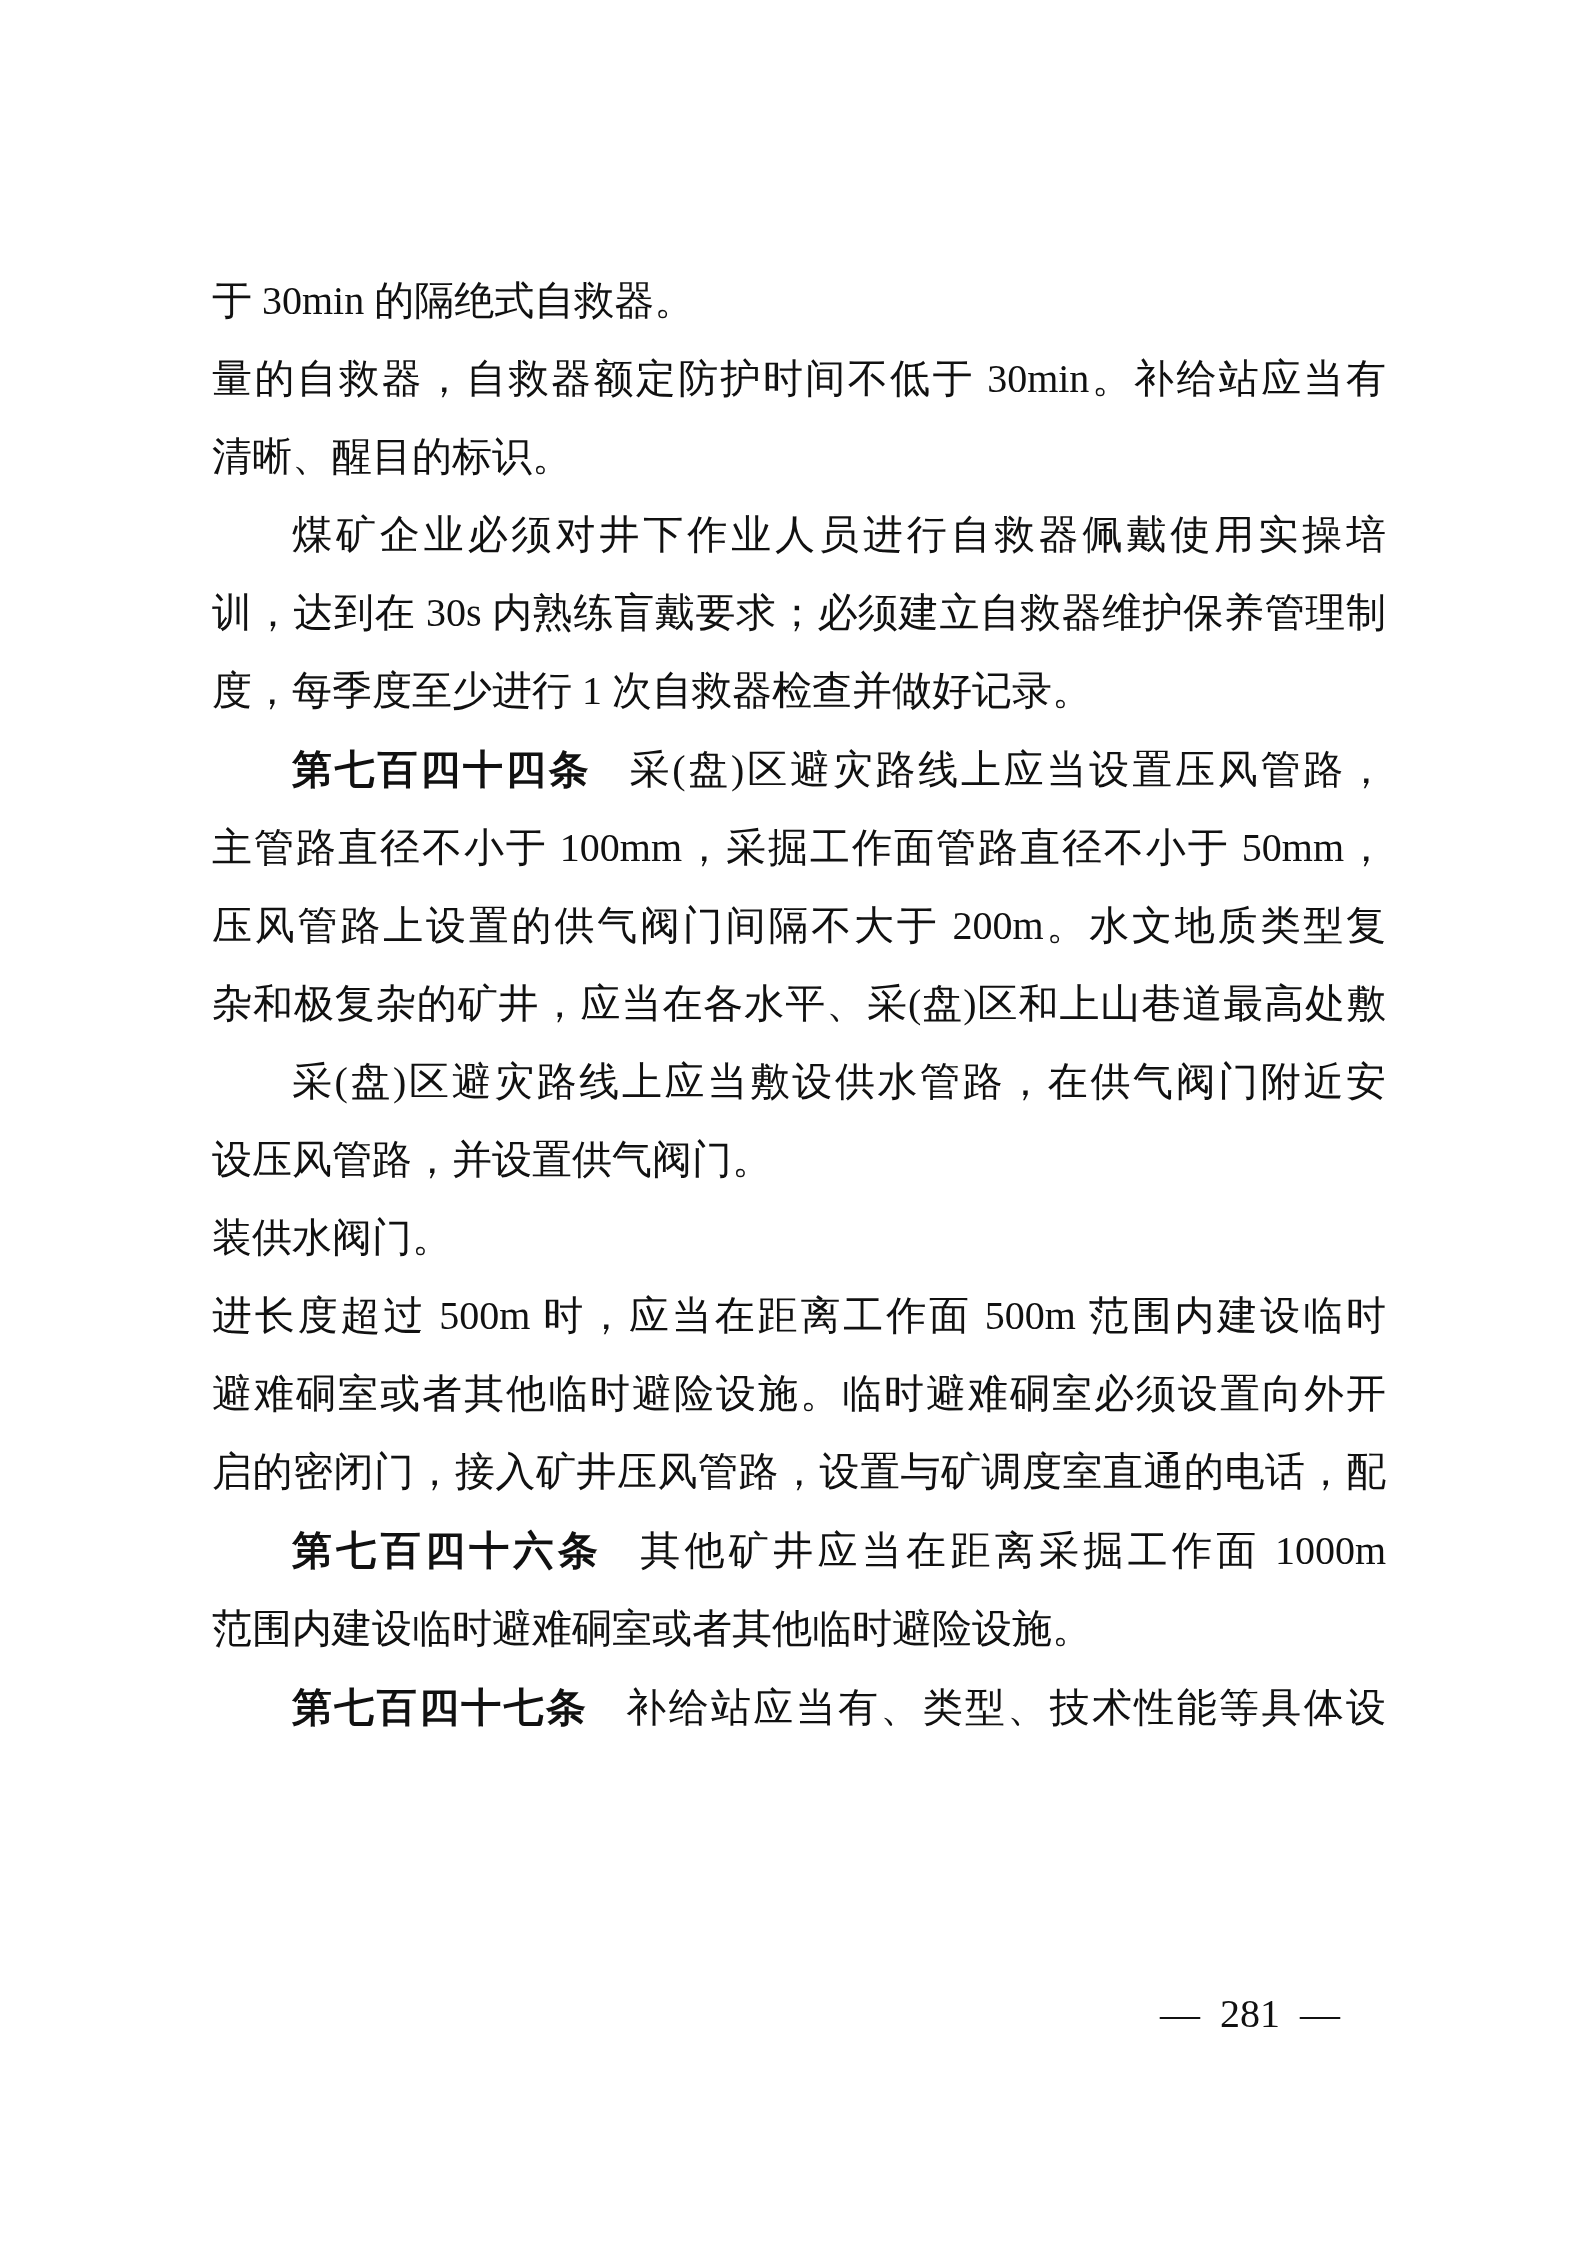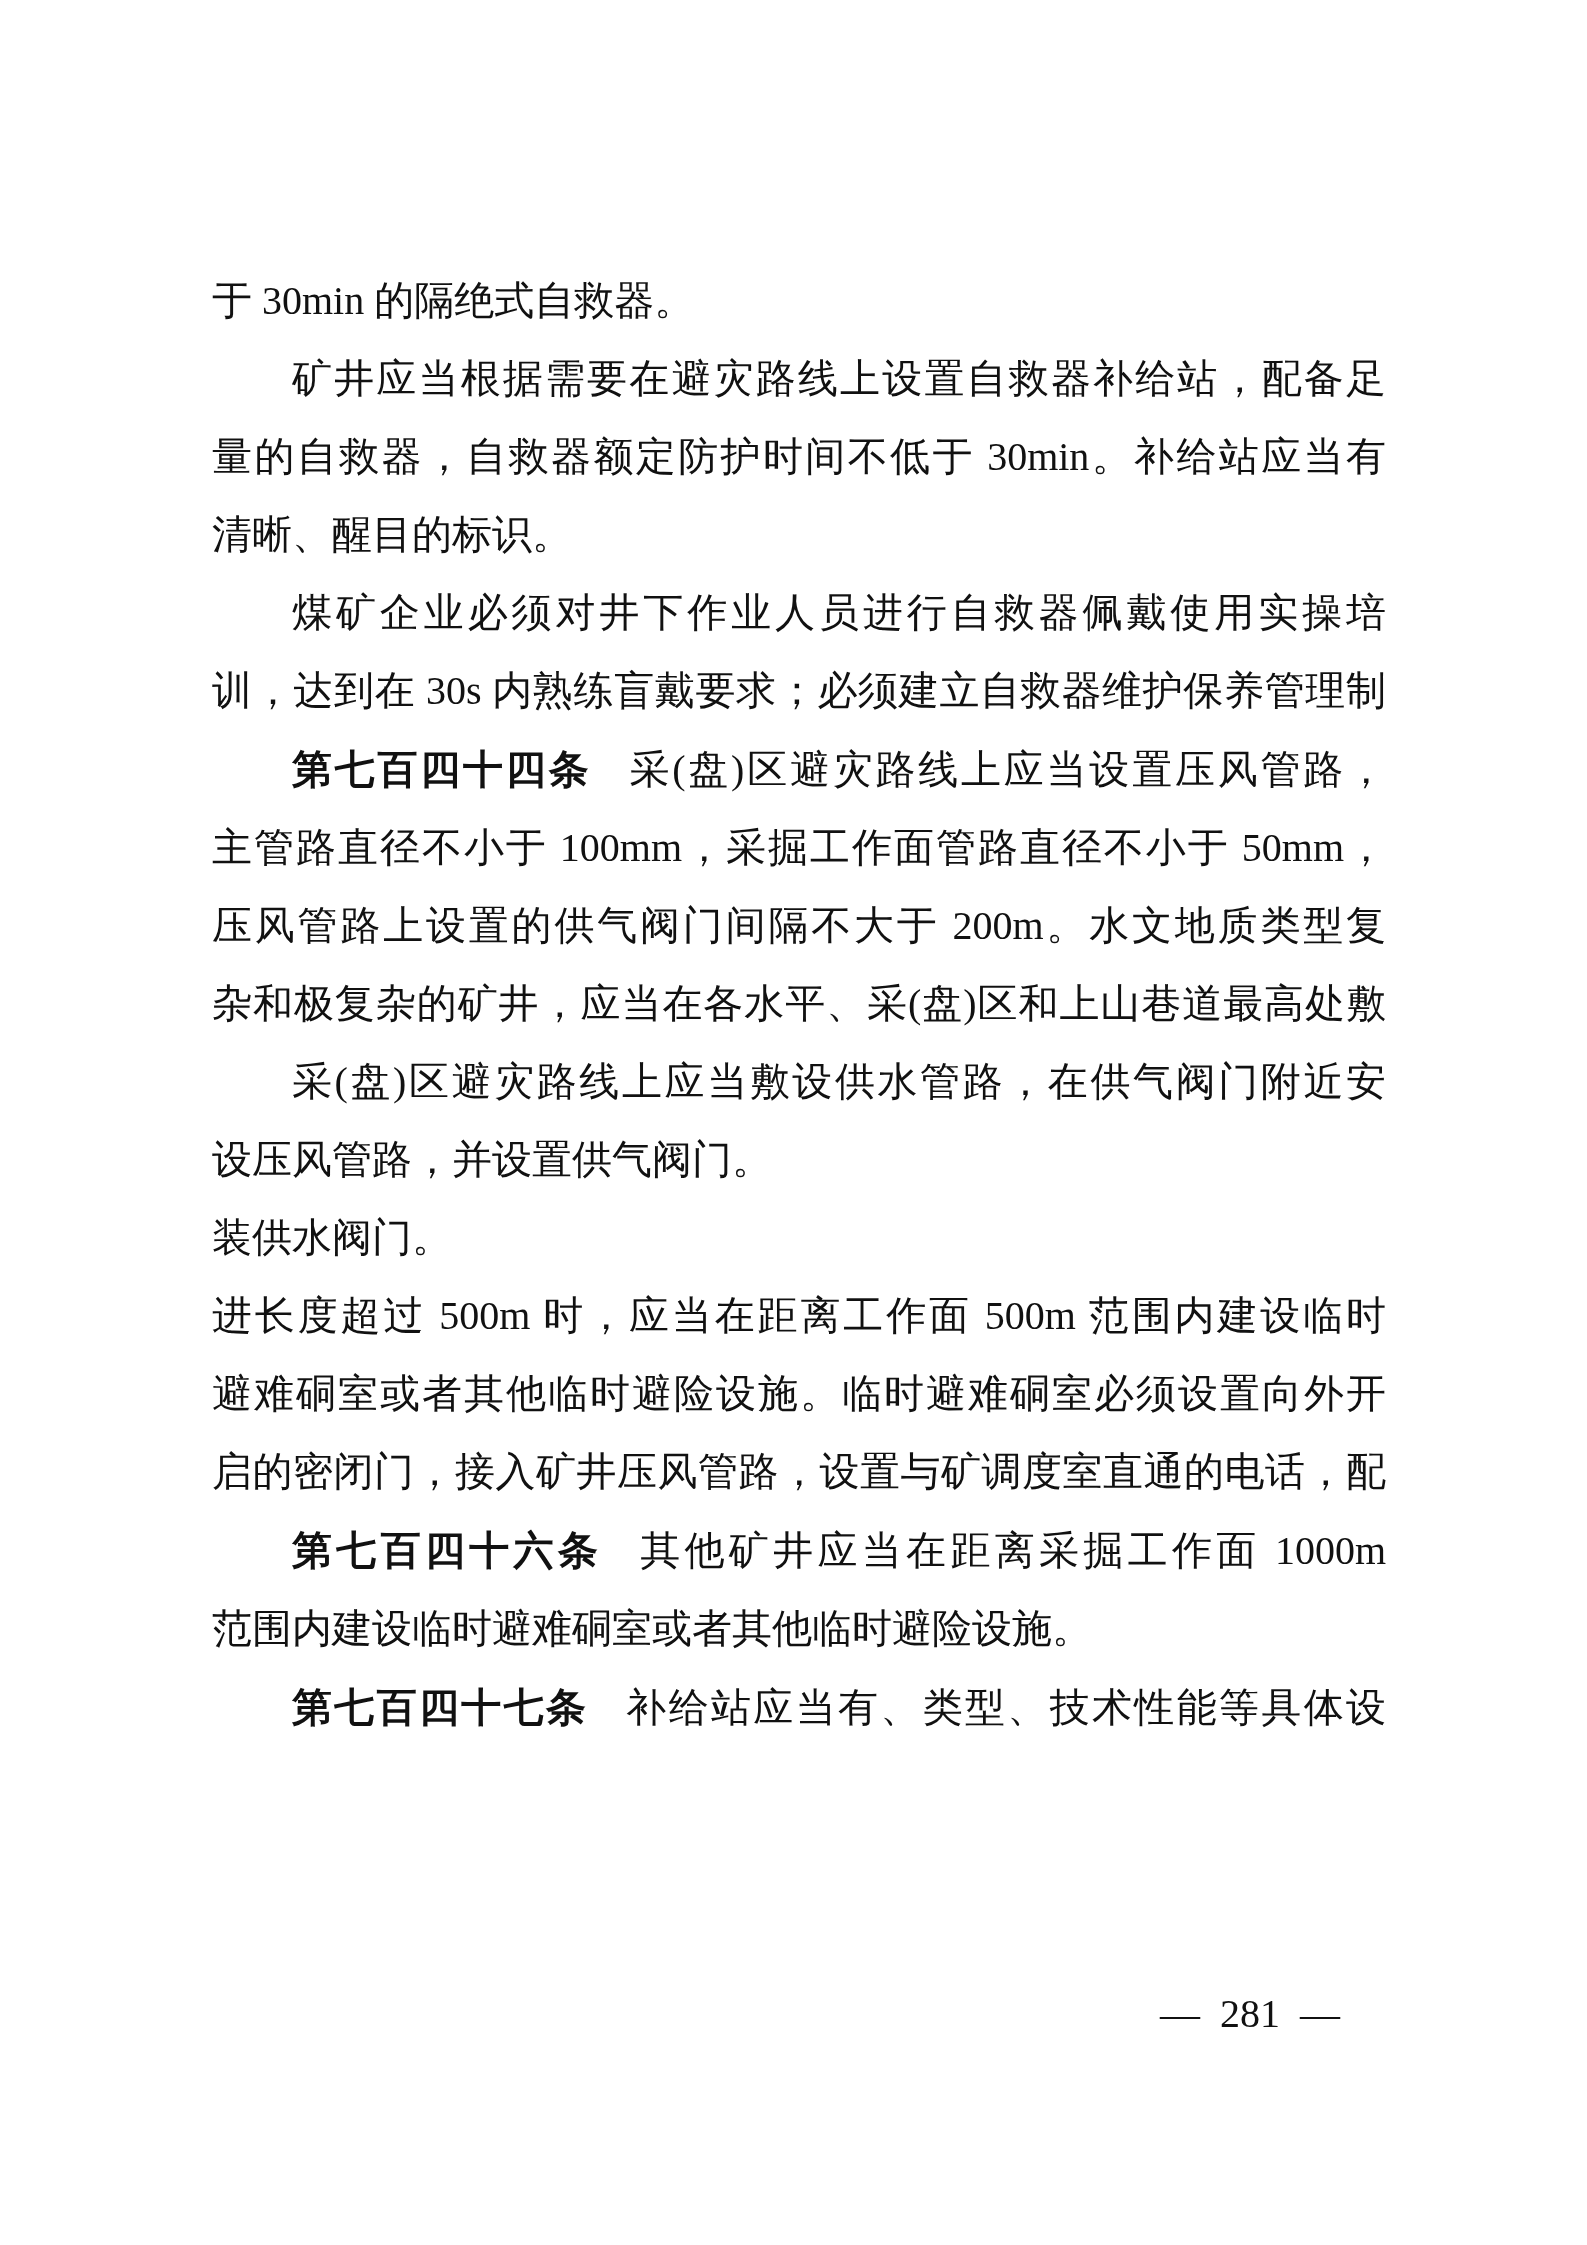--- a/index.html
+++ b/index.html
@@ -52,25 +52,25 @@
     margin-left: 36px;
   }
 </style>
 </head>
 <body>
 
 <div class="page">
   <main class="content">
     <div id="document-lines">
         <div class="line"><span>于 30min 的隔绝式自救器。</span></div>
-        <div class="line indent fill"><span>矿井应当根据需要在避灾路线上设置自救器补给站，配备足</span></div>
         <div class="line fill"><span>量的自救器，自救器额定防护时间不低于 30min。补给站应当有</span></div>
         <div class="line"><span>清晰、醒目的标识。</span></div>
         <div class="line indent fill"><span>煤矿企业必须对井下作业人员进行自救器佩戴使用实操培</span></div>
         <div class="line fill"><span>训，达到在 30s 内熟练盲戴要求；必须建立自救器维护保养管理制</span></div>
+        <div class="line"><span>度，每季度至少进行 1 次自救器检查并做好记录。</span></div>
         <div class="line indent fill"><span class="article-no">第七百四十四条</span><span>采(盘)区避灾路线上应当设置压风管路，</span></div>
         <div class="line fill"><span>主管路直径不小于 100mm，采掘工作面管路直径不小于 50mm，</span></div>
         <div class="line fill"><span>压风管路上设置的供气阀门间隔不大于 200m。水文地质类型复</span></div>
         <div class="line fill"><span>杂和极复杂的矿井，应当在各水平、采(盘)区和上山巷道最高处敷</span></div>
         <div class="line indent fill"><span>采(盘)区避灾路线上应当敷设供水管路，在供气阀门附近安</span></div>
         <div class="line"><span>设压风管路，并设置供气阀门。</span></div>
         <div class="line"><span>装供水阀门。</span></div>
         <div class="line fill"><span>进长度超过 500m 时，应当在距离工作面 500m 范围内建设临时</span></div>
         <div class="line fill"><span>避难硐室或者其他临时避险设施。临时避难硐室必须设置向外开</span></div>
         <div class="line fill"><span>启的密闭门，接入矿井压风管路，设置与矿调度室直通的电话，配</span></div>

